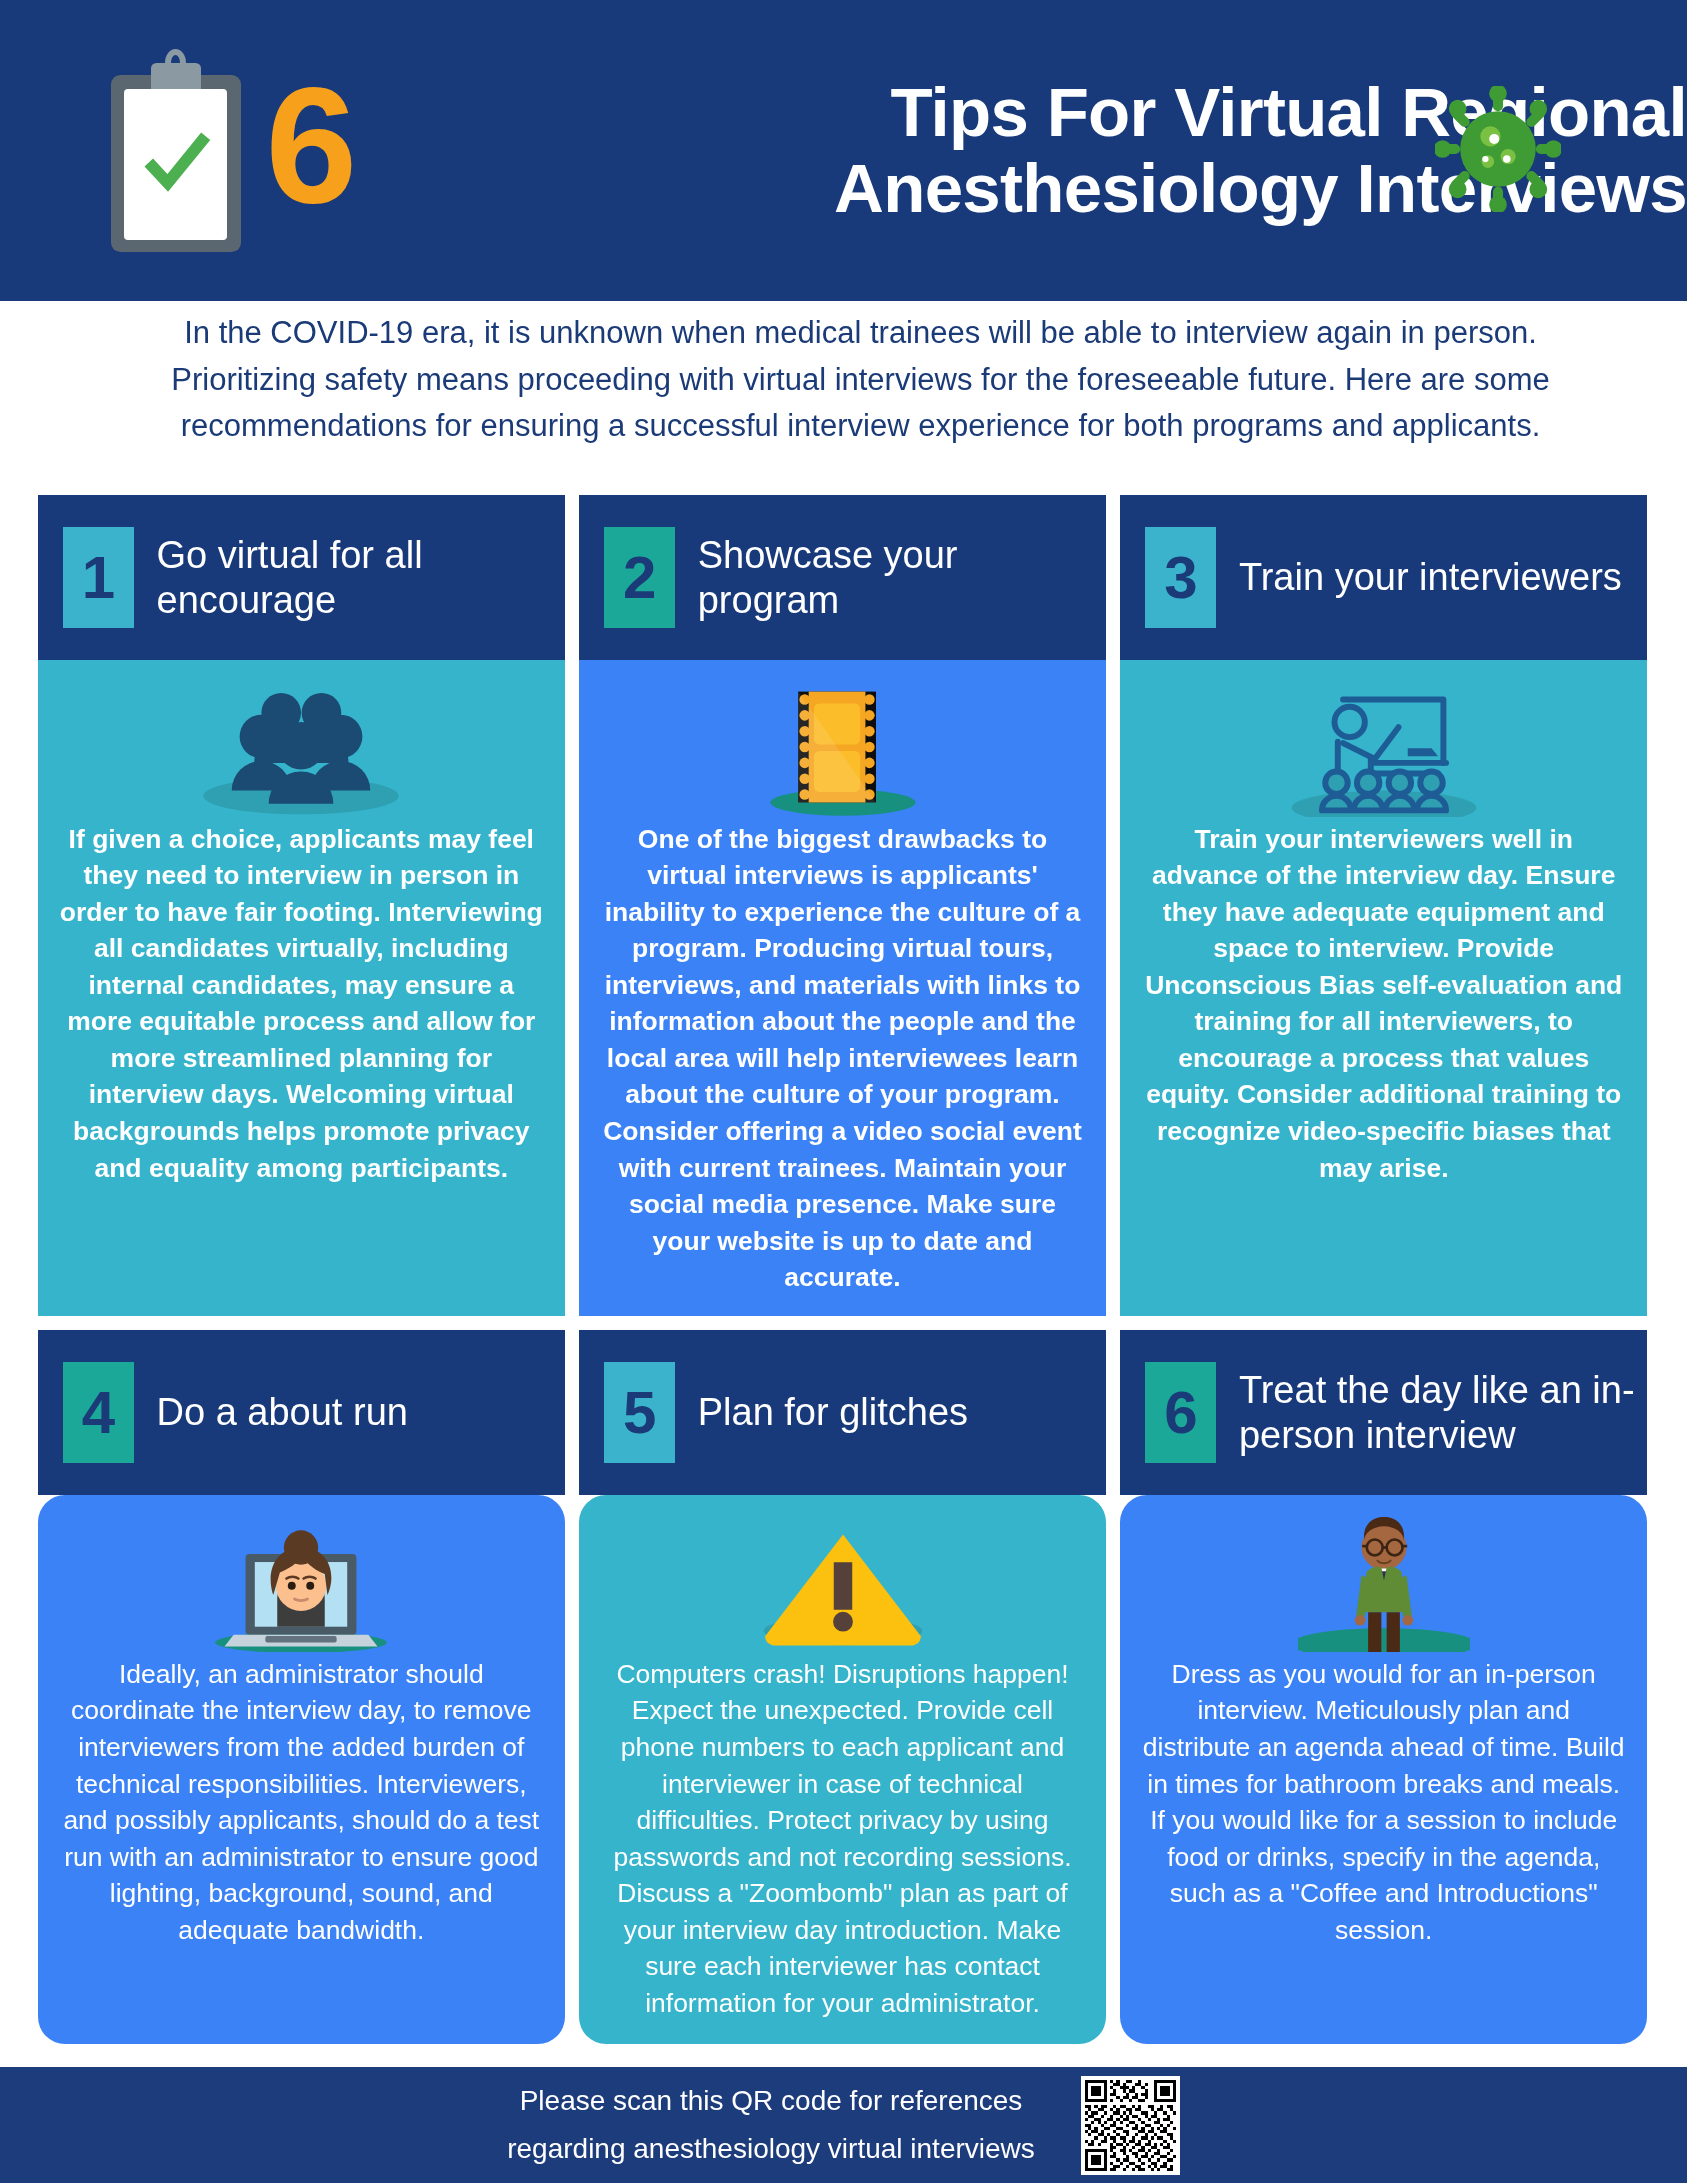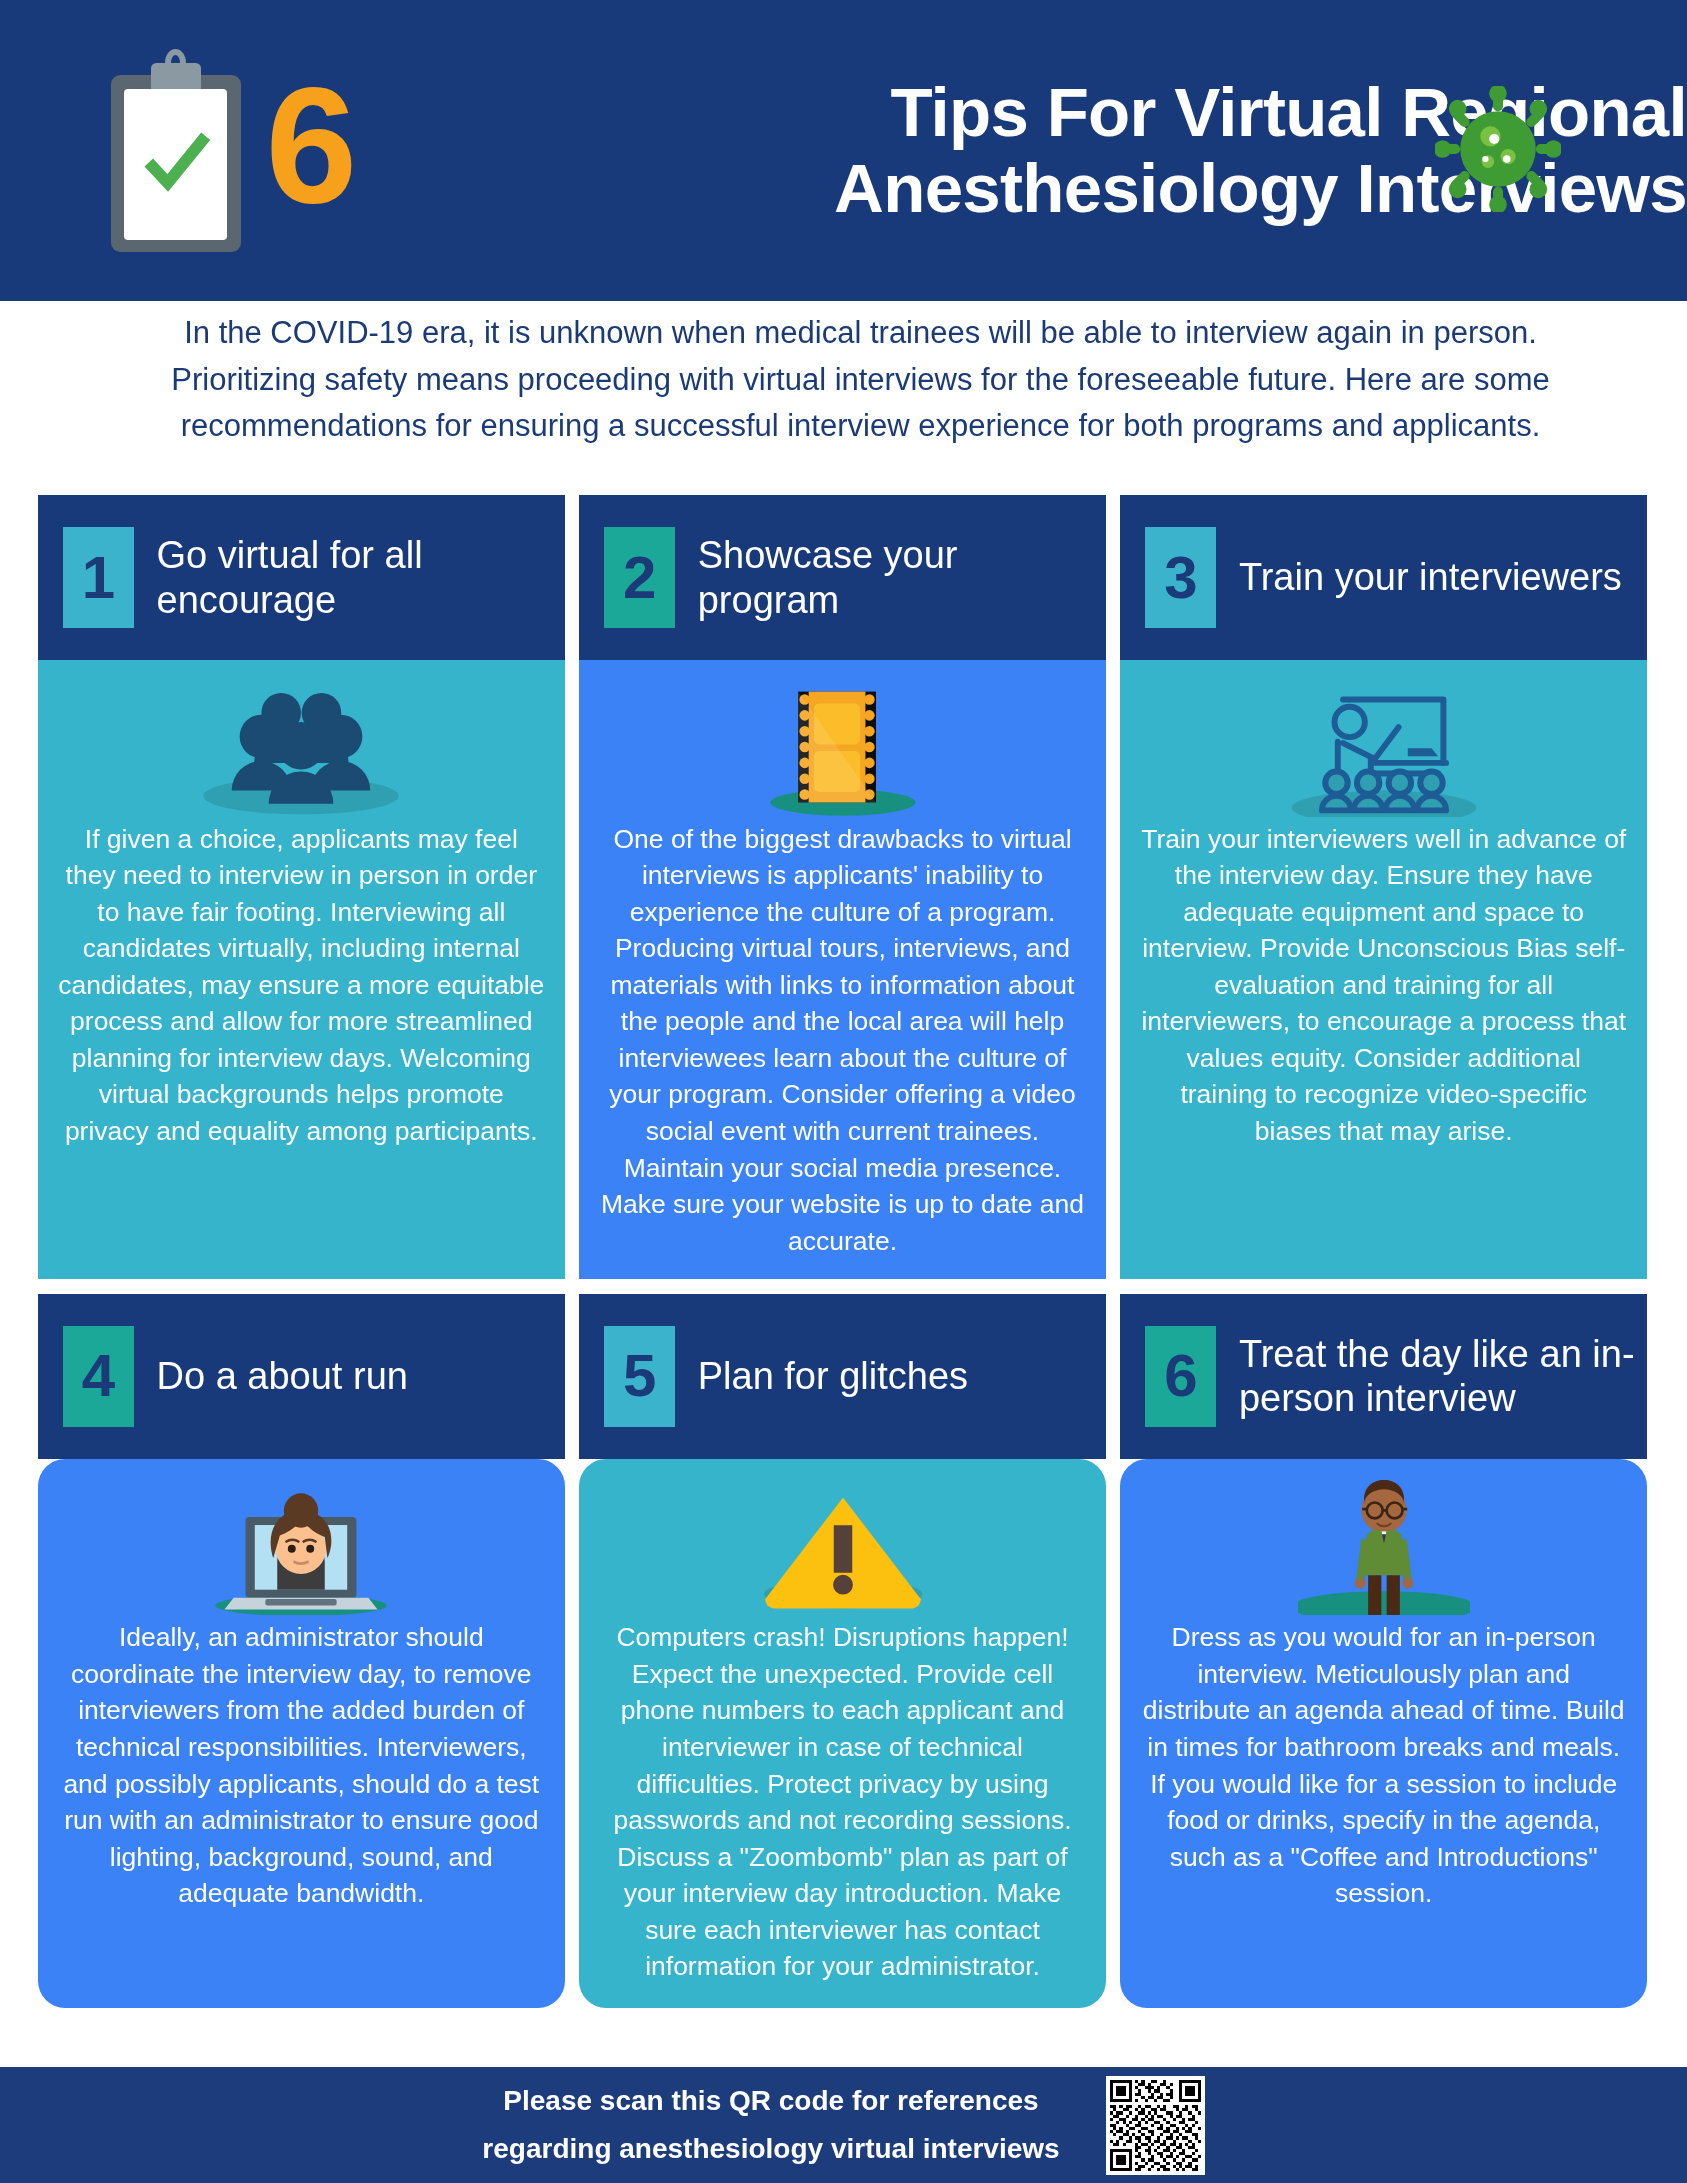--- a/index.html
+++ b/index.html
@@ -67,27 +67,27 @@
   .body-text{
     color:#ffffff;font-size:26.5px;line-height:1.38;text-align:center;
   }
 
   
   .t-cyan .num-box{background:#3bb3cc;}
   .t-cyan .card-body{background:#35b4cb;}
   .t-teal .num-box{background:#1ba899;}
   .t-teal .card-body{background:#3b82f6;}
 
-  .row1 .card-body{min-height:569px;}
+  .row1 .card-body{min-height:569px;font-weight:bold;}
   .row2 .card-body{min-height:549px;border-radius:27px;}
 
   
   .footer{
     position:absolute;left:0;bottom:0;width:1687px;height:116px;
-    background:#1d3c7c;display:flex;align-items:center;justify-content:center;gap:46px;font-weight:bold;
+    background:#1d3c7c;display:flex;align-items:center;justify-content:center;gap:46px;
   }
   .footer-text{color:#ffffff;font-size:28px;line-height:1.7;text-align:center;}
   .qr{width:99px;height:99px;background:#ffffff;padding:4px;box-sizing:border-box;}
   .qr svg{display:block;}
 </style>
 </head>
 <body>
 
 <div class="page">
 

